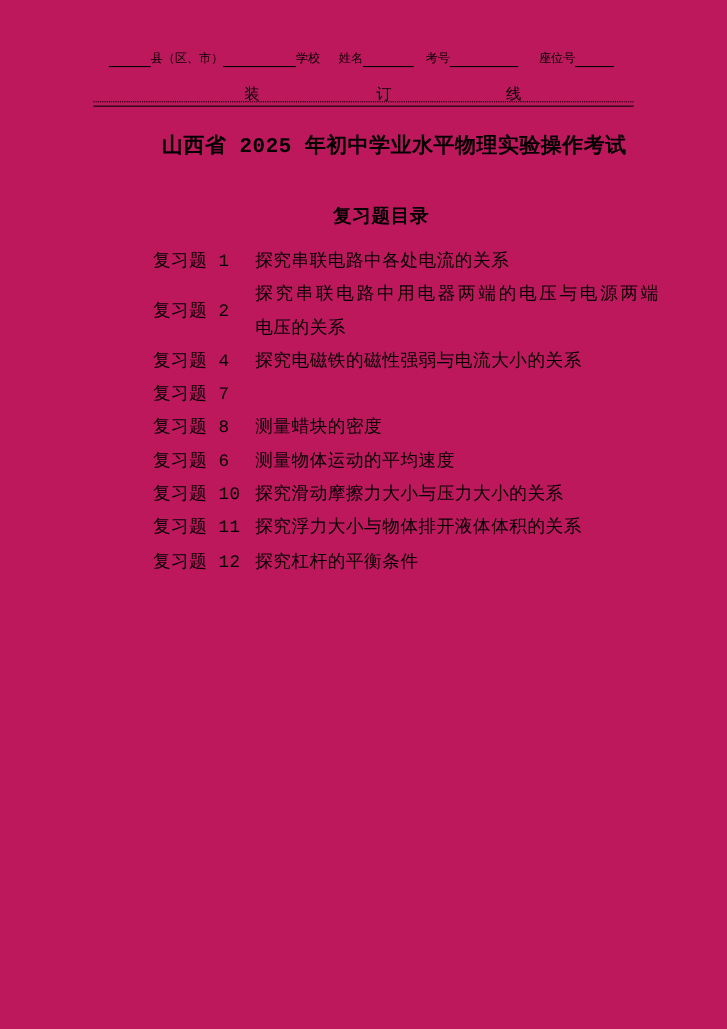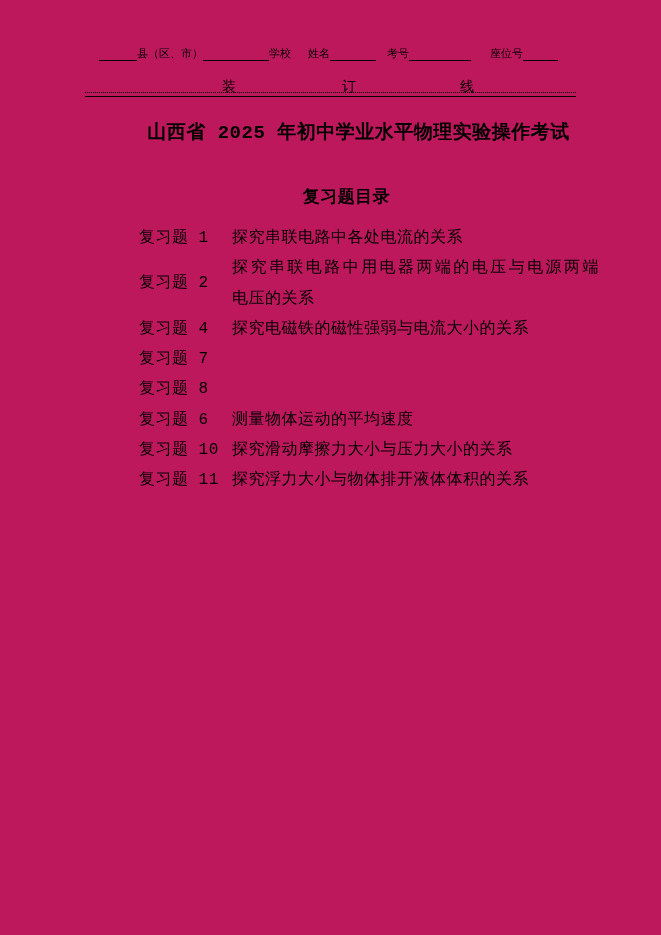--- a/index.html
+++ b/index.html
@@ -180,20 +180,23 @@
     </div>
 
 
 
     <div class="toc-row">
       <div class="toc-label">复习题 7</div>
     </div>
 
     <div class="toc-row">
       <div class="toc-label">复习题 8</div>
+      <div class="toc-desc">
+        <div class="desc-line">测量蜡块的密度</div>
+      </div>
     </div>
 
     <div class="toc-row">
       <div class="toc-label">复习题 6</div>
       <div class="toc-desc">
         <div class="desc-line">测量物体运动的平均速度</div>
       </div>
     </div>
 
     <div class="toc-row">
@@ -203,15 +206,21 @@
       </div>
     </div>
 
     <div class="toc-row">
       <div class="toc-label">复习题 11</div>
       <div class="toc-desc">
         <div class="desc-line">探究浮力大小与物体排开液体体积的关系</div>
       </div>
     </div>
 
+    <div class="toc-row">
+      <div class="toc-label">复习题 12</div>
+      <div class="toc-desc">
+        <div class="desc-line">探究杠杆的平衡条件</div>
+      </div>
+    </div>
 
   </div>
 </div>
 
 </body></html>

